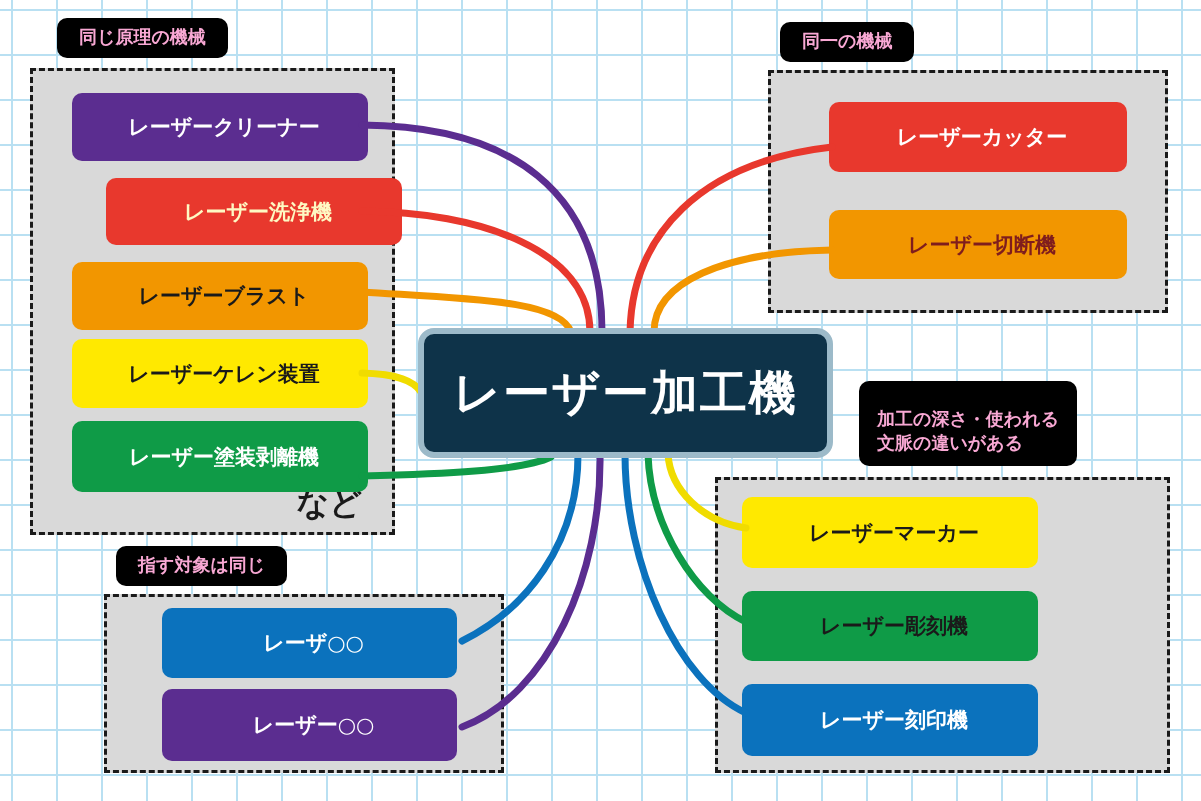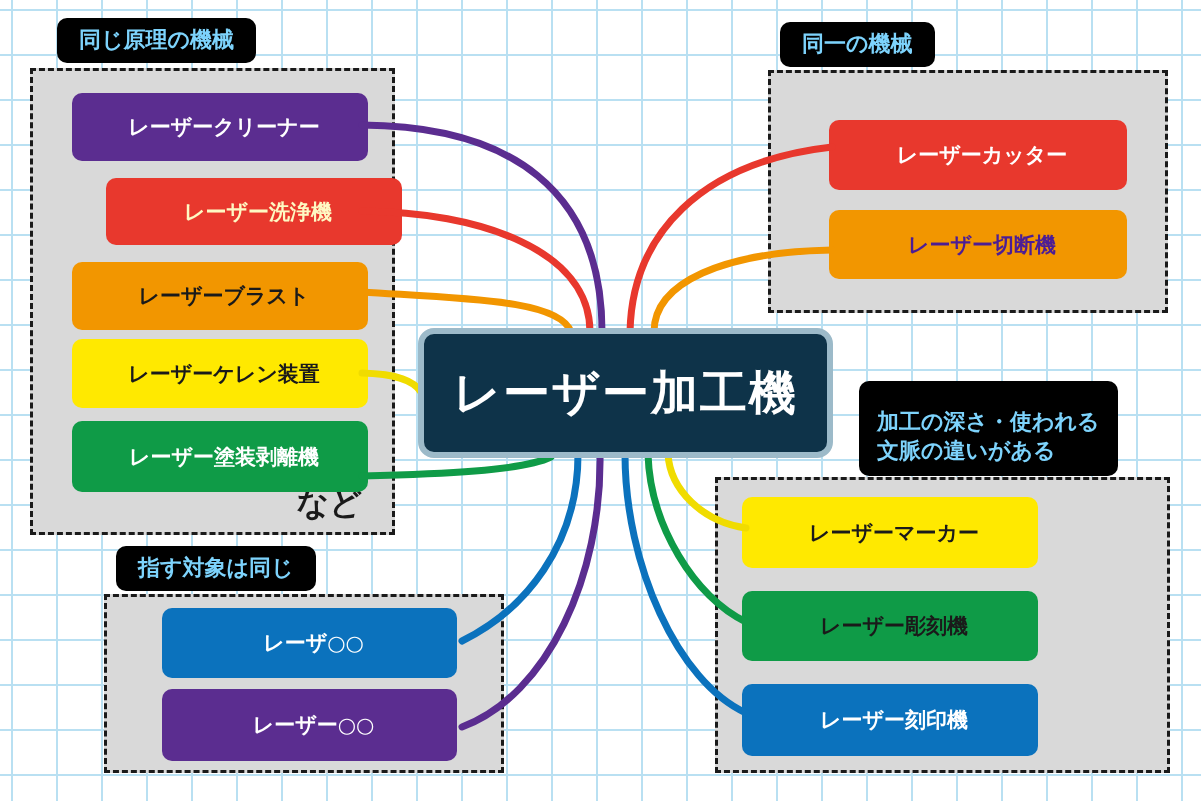--- a/index.html
+++ b/index.html
@@ -26,23 +26,23 @@
     z-index:1;
   }
   .panel-tl { left:30px;  top:68px;  width:365px; height:467px; }
   .panel-tr { left:768px; top:70px;  width:400px; height:243px; }
   .panel-br { left:715px; top:477px; width:455px; height:296px; }
   .panel-bl { left:104px; top:594px; width:400px; height:179px; }
 
   .grouplabel {
     position:absolute;
     background:#000000;
-    color:#7dd3fc;
+    color:#f9a8d4;
     border-radius:10px;
-    font-size:22px;
+    font-size:18px;
     line-height:1.32;
     padding:7px 22px 9px 22px;
     white-space:nowrap;
     z-index:4;
   }
   .label-tl { left:57px;  top:18px;  }
   .label-tr { left:780px; top:22px;  }
   .label-br { left:859px; top:381px; padding:26px 18px 11px 18px; }
   .label-bl { left:116px; top:546px; }
 
@@ -58,21 +58,21 @@
     z-index:2;
     padding-left:8px;
   }
   
   .n-cleaner { left:72px;  top:93px;  width:296px; height:68px; }
   .n-senjo   { left:72px;  top:178px; width:296px; height:67px; }
   .n-blast   { left:72px;  top:262px; width:296px; height:68px; }
   .n-keren   { left:72px;  top:339px; width:296px; height:69px; }
   .n-tosou   { left:72px;  top:421px; width:296px; height:71px; }
   
-  .n-cutter    { left:829px; top:120px; width:298px; height:70px; }
+  .n-cutter    { left:829px; top:102px; width:298px; height:70px; }
   .n-setsudan  { left:829px; top:210px; width:298px; height:69px; }
   
   .n-marker    { left:742px; top:497px; width:296px; height:71px; }
   .n-choukoku  { left:742px; top:591px; width:296px; height:70px; }
   .n-kokuin    { left:742px; top:684px; width:296px; height:72px; }
   
   .n-laser1    { left:162px; top:608px; width:295px; height:70px; }
   .n-laser2    { left:162px; top:689px; width:295px; height:72px; }
 
   .etc {
@@ -121,21 +121,21 @@
   <div class="panel panel-br"></div>
   <div class="panel panel-bl"></div>
 
   <div class="node n-cleaner" style="background: rgb(91, 45, 144); color: rgb(255, 255, 255);">レーザークリーナー</div>
   <div class="node n-senjo" style="background: rgb(232, 56, 45); color: #fef9c3; margin-left: 34px;">レーザー洗浄機</div>
   <div class="node n-blast" style="background: rgb(242, 150, 0); color: rgb(26, 26, 26);">レーザーブラスト</div>
   <div class="node n-keren" style="background: rgb(255, 233, 0); color: rgb(26, 26, 26);">レーザーケレン装置</div>
   <div class="node n-tosou" style="background: rgb(15, 155, 71); color: #ffffff;">レーザー塗装剥離機</div>
 
   <div class="node n-cutter" style="background: rgb(232, 56, 45); color: rgb(255, 255, 255);">レーザーカッター</div>
-  <div class="node n-setsudan" style="background: rgb(242, 150, 0); color: #4c1d95; text-align: right;">レーザー切断機</div>
+  <div class="node n-setsudan" style="background: rgb(242, 150, 0); color: #7f1d1d; text-align: right;">レーザー切断機</div>
 
   <div class="node n-marker" style="background: rgb(255, 233, 0); color: rgb(26, 26, 26);">レーザーマーカー</div>
   <div class="node n-choukoku" style="background: rgb(15, 155, 71); color: rgb(26, 26, 26);">レーザー彫刻機</div>
   <div class="node n-kokuin" style="background: rgb(11, 114, 189); color: rgb(255, 255, 255);">レーザー刻印機</div>
 
   <div class="node n-laser1" style="background: rgb(11, 114, 189); color: rgb(255, 255, 255);">レーザ○○</div>
   <div class="node n-laser2" style="background: rgb(91, 45, 144); color: rgb(255, 255, 255);">レーザー○○</div>
 
   <svg class="wires" viewBox="0 0 1201 801">
     <path d="M 362,125 C 510,126 602,190 602,332" stroke="#5b2d90"></path>

